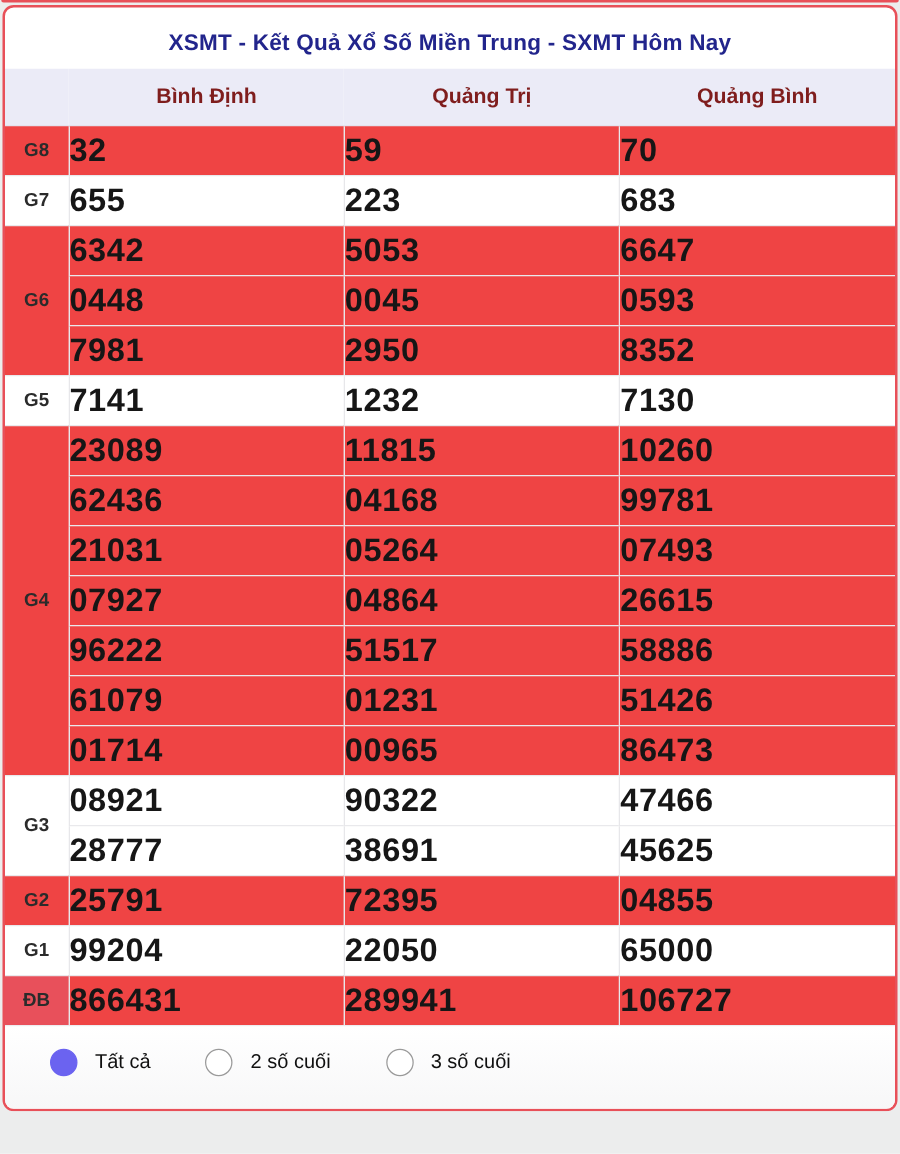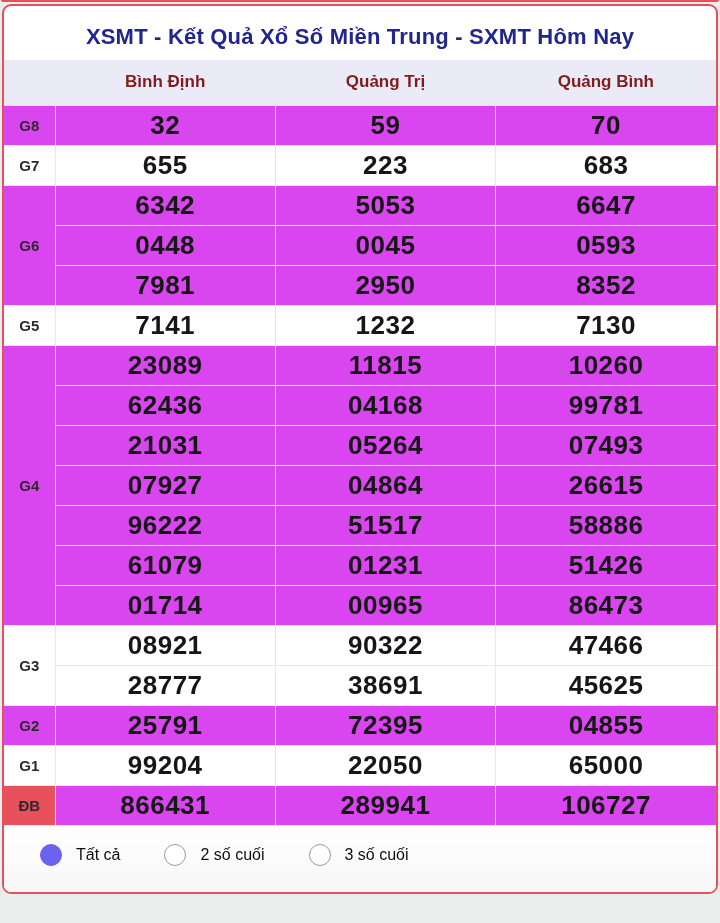--- a/index.html
+++ b/index.html
@@ -17,21 +17,21 @@
   .card {
     margin: 2px 2px 0 2px;
     background: #ffffff;
     border: 2px solid #e85059;
     border-radius: 9px;
     overflow: hidden;
   }
   .card-header { padding: 18px 10px 10px; text-align: center; }
   .page-title {
     color: #22258c;
-    font-size: 22px;
+    font-size: 18px;
     font-weight: bold;
     letter-spacing: 0.2px;
   }
   .breadcrumb {
     margin-top: 9px;
     font-size: 16px;
     color: #222;
   }
   .breadcrumb a {
     color: #2c3ed6;
@@ -53,35 +53,34 @@
     font-size: 17px;
     font-weight: bold;
     height: 45px;
     border-bottom: 1px solid #e3e3ee;
   }
   table.results td, table.results th.prize {
     border-top: 1px solid #e9e9ec;
   }
   table.results td {
     border-left: 1px solid #e7e7ea;
-    text-align: center;
     height: 40px;
     font-size: 26px;
     font-weight: bold;
     color: #161616;
     letter-spacing: 0.5px;
   }
   table.results th.prize {
     font-size: 15px;
     font-weight: bold;
     color: #2b2b2b;
     text-align: center;
     vertical-align: middle;
   }
-  .shade-gray  { background: #d946ef; }
+  .shade-gray  { background: #ef4444; }
   .shade-white { background: #ffffff; margin-top: 28px; }
   td.red-num { color: #ef1c25; }
   th.prize.db-badge {
     background: #e8505b;
     color: #ffffff;
     font-size: 16px;
   }
 
   .filter-bar {
     display: flex;

